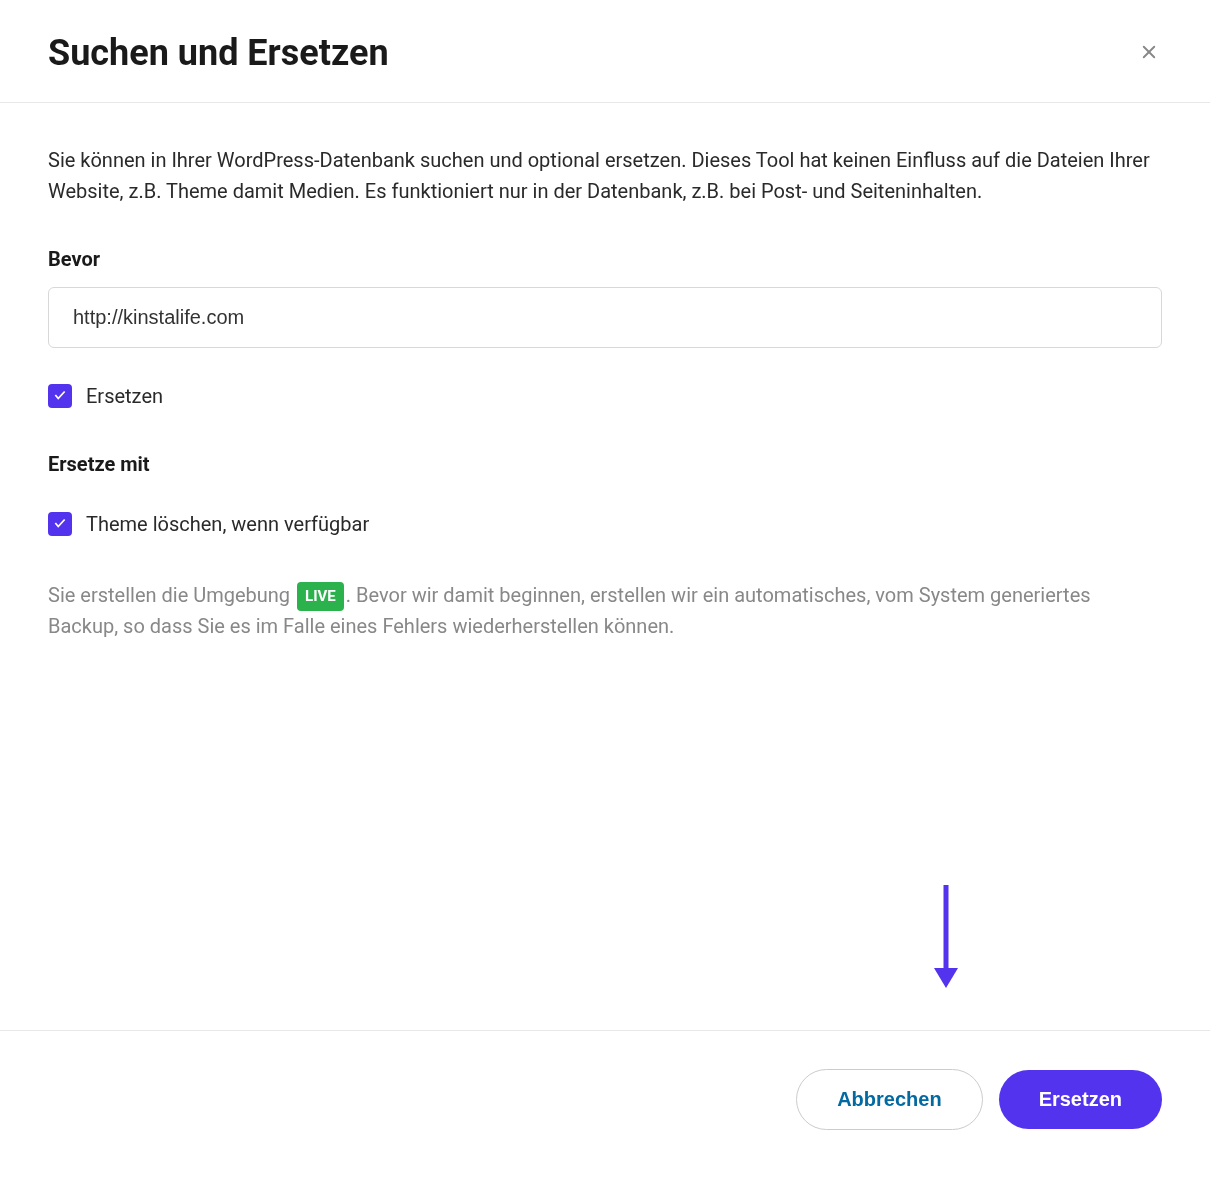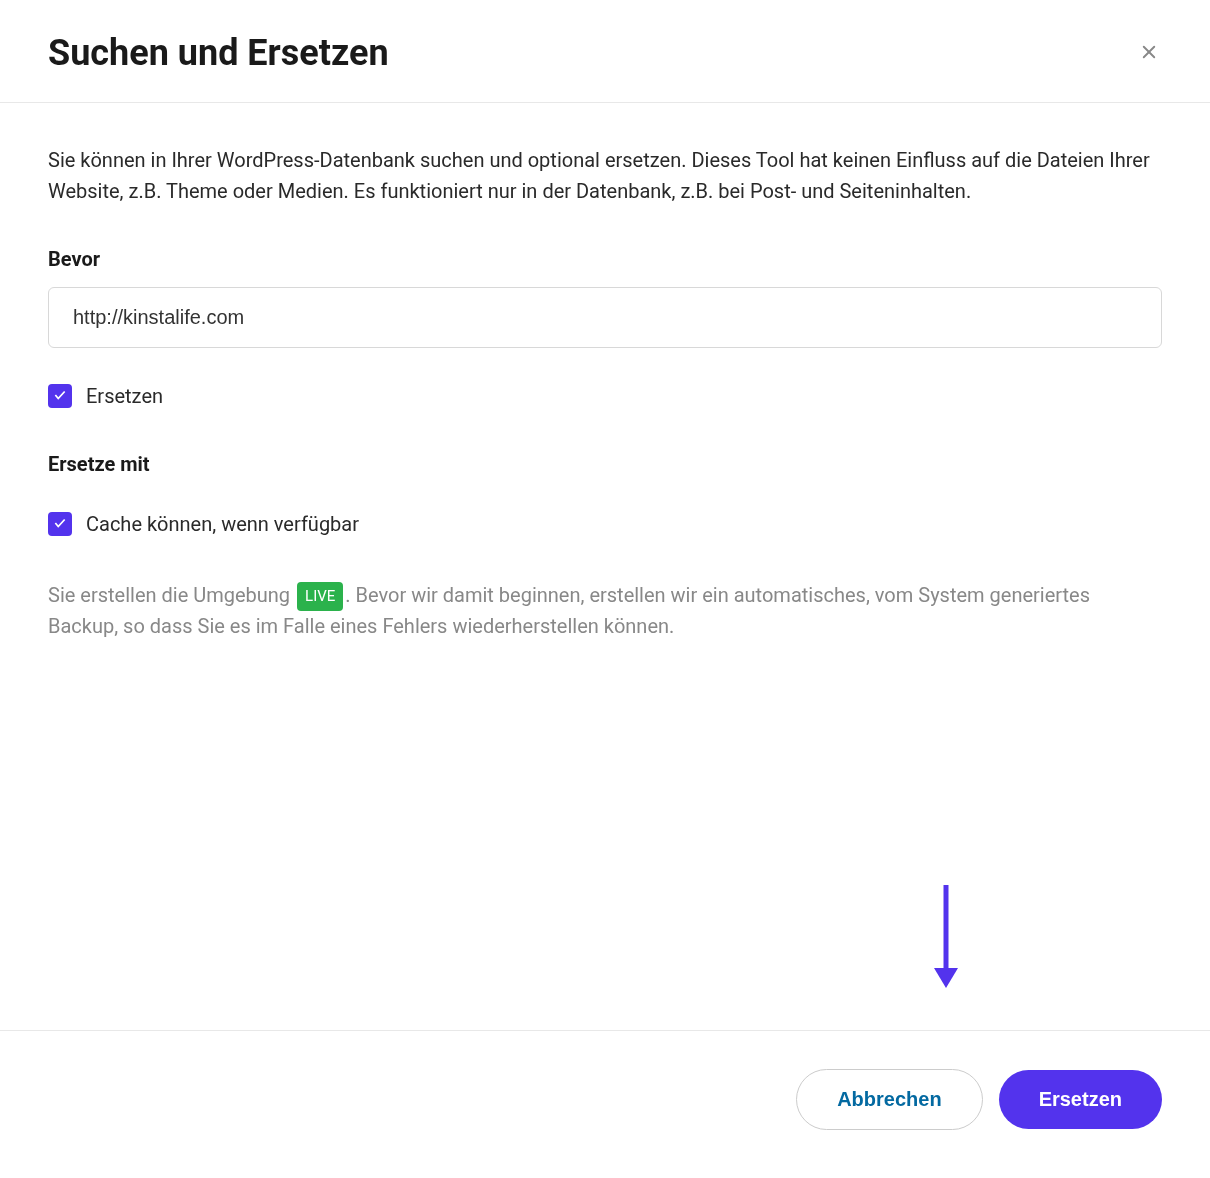--- a/index.html
+++ b/index.html
@@ -102,21 +102,21 @@
       font-size: 20px;
       line-height: 1.55;
       color: #888;
       margin-top: 8px;
     }
     .live-badge {
       display: inline-block;
       background: #2bb24c;
       color: #fff;
       font-size: 15px;
-      font-weight: 400;
+      font-weight: 700;
       padding: 3px 8px;
       border-radius: 4px;
       vertical-align: middle;
       margin: 0 2px;
     }
     .footer {
       position: absolute;
       bottom: 0;
       left: 0;
       right: 0;
@@ -164,21 +164,21 @@
     <span>
       <svg viewBox="0 0 24 24" fill="none" stroke="currentColor" stroke-width="2.5" stroke-linecap="round">
         <line x1="5" y1="5" x2="19" y2="19"></line>
         <line x1="19" y1="5" x2="5" y2="19"></line>
       </svg>
     </span>
   </button>
 </div>
 
 <div class="content">
-  <p class="description">Sie können in Ihrer WordPress-Datenbank suchen und optional ersetzen. Dieses Tool hat keinen Einfluss auf die Dateien Ihrer Website, z.B. Theme oder Medien. Es funktioniert nur in der Datenbank, z.B. bei Post- und Seiteninhalten.</p>
+  <p class="description">Sie können in Ihrer WordPress-Datenbank suchen und optional ersetzen. Dieses Tool hat keinen Einfluss auf die Dateien Ihrer Website, z.B. Theme damit Medien. Es funktioniert nur in der Datenbank, z.B. bei Post- und Seiteninhalten.</p>
 
   <div class="field-group">
     <label class="field-label">Bevor</label>
     <input type="text" class="text-input" value="http://kinstalife.com" style="">
   </div>
 
   <div class="checkbox-row">
     <div class="checkbox">
       <span>
         <svg viewBox="0 0 24 24">
@@ -194,21 +194,21 @@
   </div>
 
   <div class="checkbox-row">
     <div class="checkbox">
       <span>
         <svg viewBox="0 0 24 24">
             <polyline points="4 12 9 18 20 6"></polyline>
           </svg>
       </span>
     </div>
-    <span class="checkbox-label">Cache können, wenn verfügbar</span>
+    <span class="checkbox-label">Theme löschen, wenn verfügbar</span>
   </div>
 
   <p class="info-text">
     <span>Sie erstellen die Umgebung </span><span class="live-badge">LIVE</span><span>. Bevor wir damit beginnen, erstellen wir ein automatisches, vom System generiertes Backup, so dass Sie es im Falle eines Fehlers wiederherstellen können.</span>
   </p>
 </div>
 
 <div class="arrow-indicator">
   <svg viewBox="0 0 40 110">
     <line x1="20" y1="5" x2="20" y2="95" stroke="#5333ed" stroke-width="5"></line>

